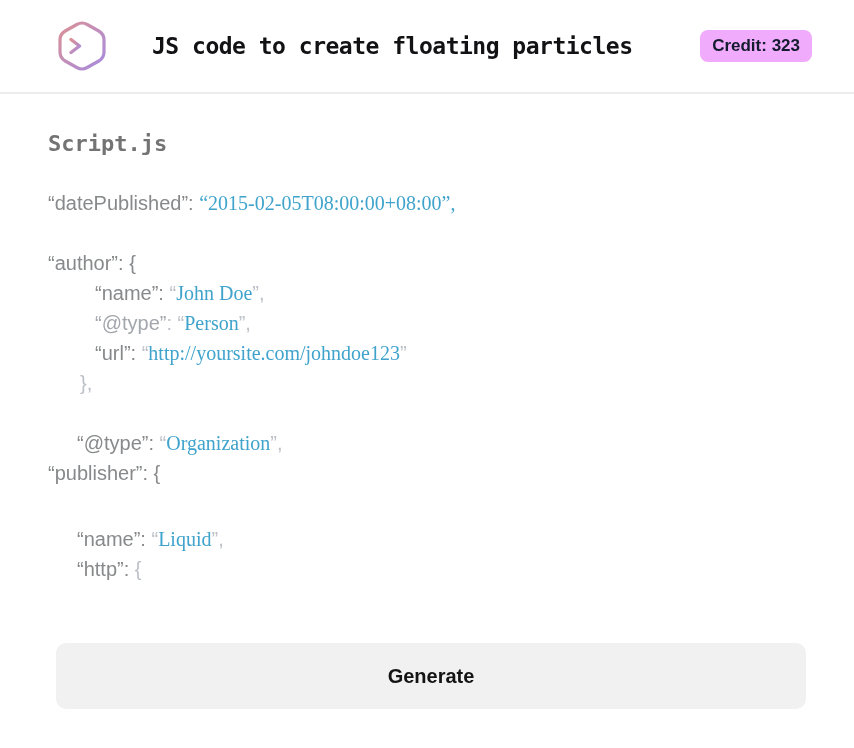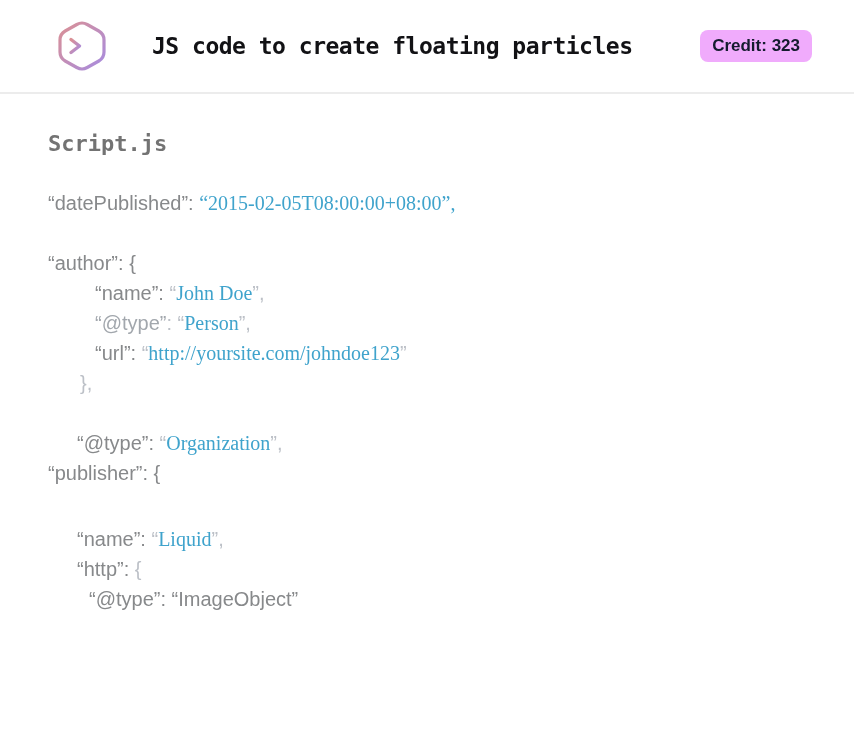--- a/index.html
+++ b/index.html
@@ -106,15 +106,15 @@
       <div class="code-line" style="padding-left: 0px;"><span class="tok-key">“author”</span><span class="tok-punct">: {</span></div>
       <div class="code-line" style="padding-left: 47px;"><span class="tok-key">“name”</span><span class="tok-punct">: </span><span class="tok-punctlight">“</span><span class="tok-str">John Doe</span><span class="tok-punctlight">”,</span></div>
       <div class="code-line" style="padding-left: 47px;"><span class="tok-keylight">“@type”</span><span class="tok-punctlight">: </span><span class="tok-punctlight">“</span><span class="tok-str">Person</span><span class="tok-punctlight">”,</span></div>
       <div class="code-line" style="padding-left: 47px;"><span class="tok-key">“url”</span><span class="tok-punct">: </span><span class="tok-punctlight">“</span><span class="tok-str">http://yoursite.com/johndoe123</span><span class="tok-punctlight">”</span></div>
       <div class="code-line" style="padding-left: 32px;"><span class="tok-punctlight">},</span></div>
       <div class="code-line" style="padding-left: 0px;">&nbsp;</div>
       <div class="code-line" style="padding-left: 29px;"><span class="tok-key">“@type”</span><span class="tok-punct">: </span><span class="tok-punctlight">“</span><span class="tok-str">Organization</span><span class="tok-punctlight">”,</span></div>
       <div class="code-line" style="padding-left: 0px;"><span class="tok-key">“publisher”</span><span class="tok-punct">: {</span></div>
       <div class="code-line" style="padding-left: 29px; margin-top: 36px;"><span class="tok-key">“name”</span><span class="tok-punct">: </span><span class="tok-punctlight">“</span><span class="tok-str">Liquid</span><span class="tok-punctlight">”,</span></div>
       <div class="code-line" style="padding-left: 29px;"><span class="tok-key">“http”</span><span class="tok-punct">: </span><span class="tok-punctlight">{</span></div>
-      <div class="code-line" style="padding-left: 41px;"><span class="tok-key">“@type”</span><span class="tok-punct">: </span><span class="tok-key">“ImageObject”</span></div>
     </div>
+  <button class="generate-btn">Generate</button>
 </div>
 
 </body></html>

